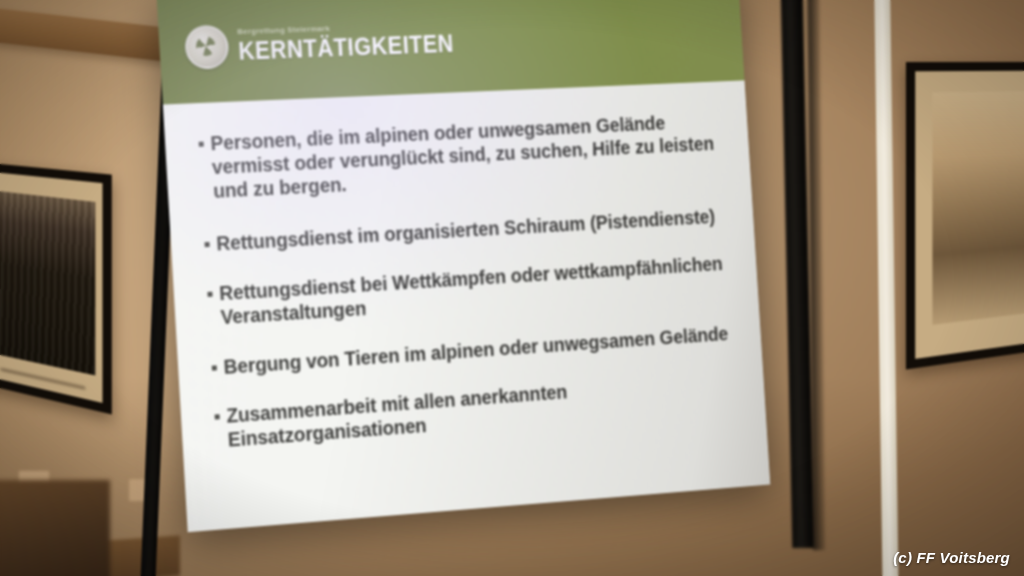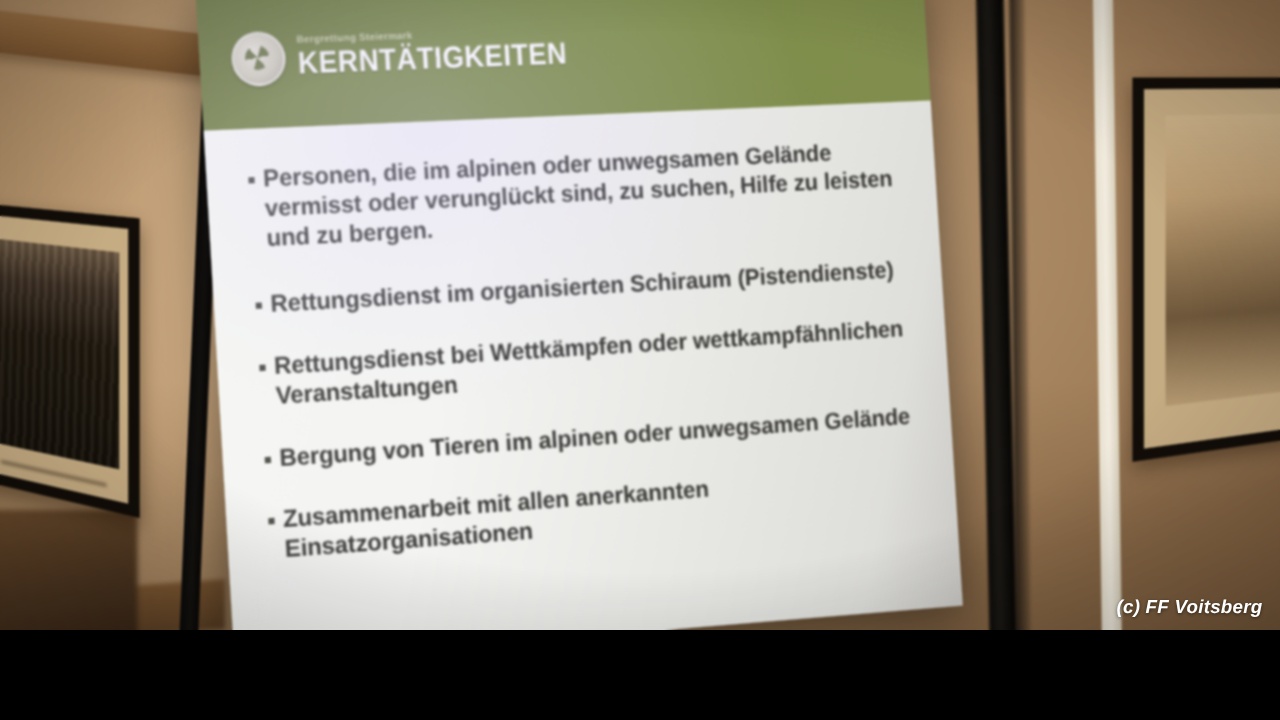--- a/index.html
+++ b/index.html
@@ -3,21 +3,21 @@
 <meta charset="utf-8">
 <style>
   html, body {
     margin: 0;
     padding: 0;
     background: #000;
   }
   #scene {
     position: relative;
     width: 1024px;
-    height: 504px;
+    height: 576px;
     overflow: hidden;
     font-family: "Liberation Sans", sans-serif;
     background: #b99569;
   }
 
   
   .wall {
     position: absolute;
     inset: 0;
     background:

